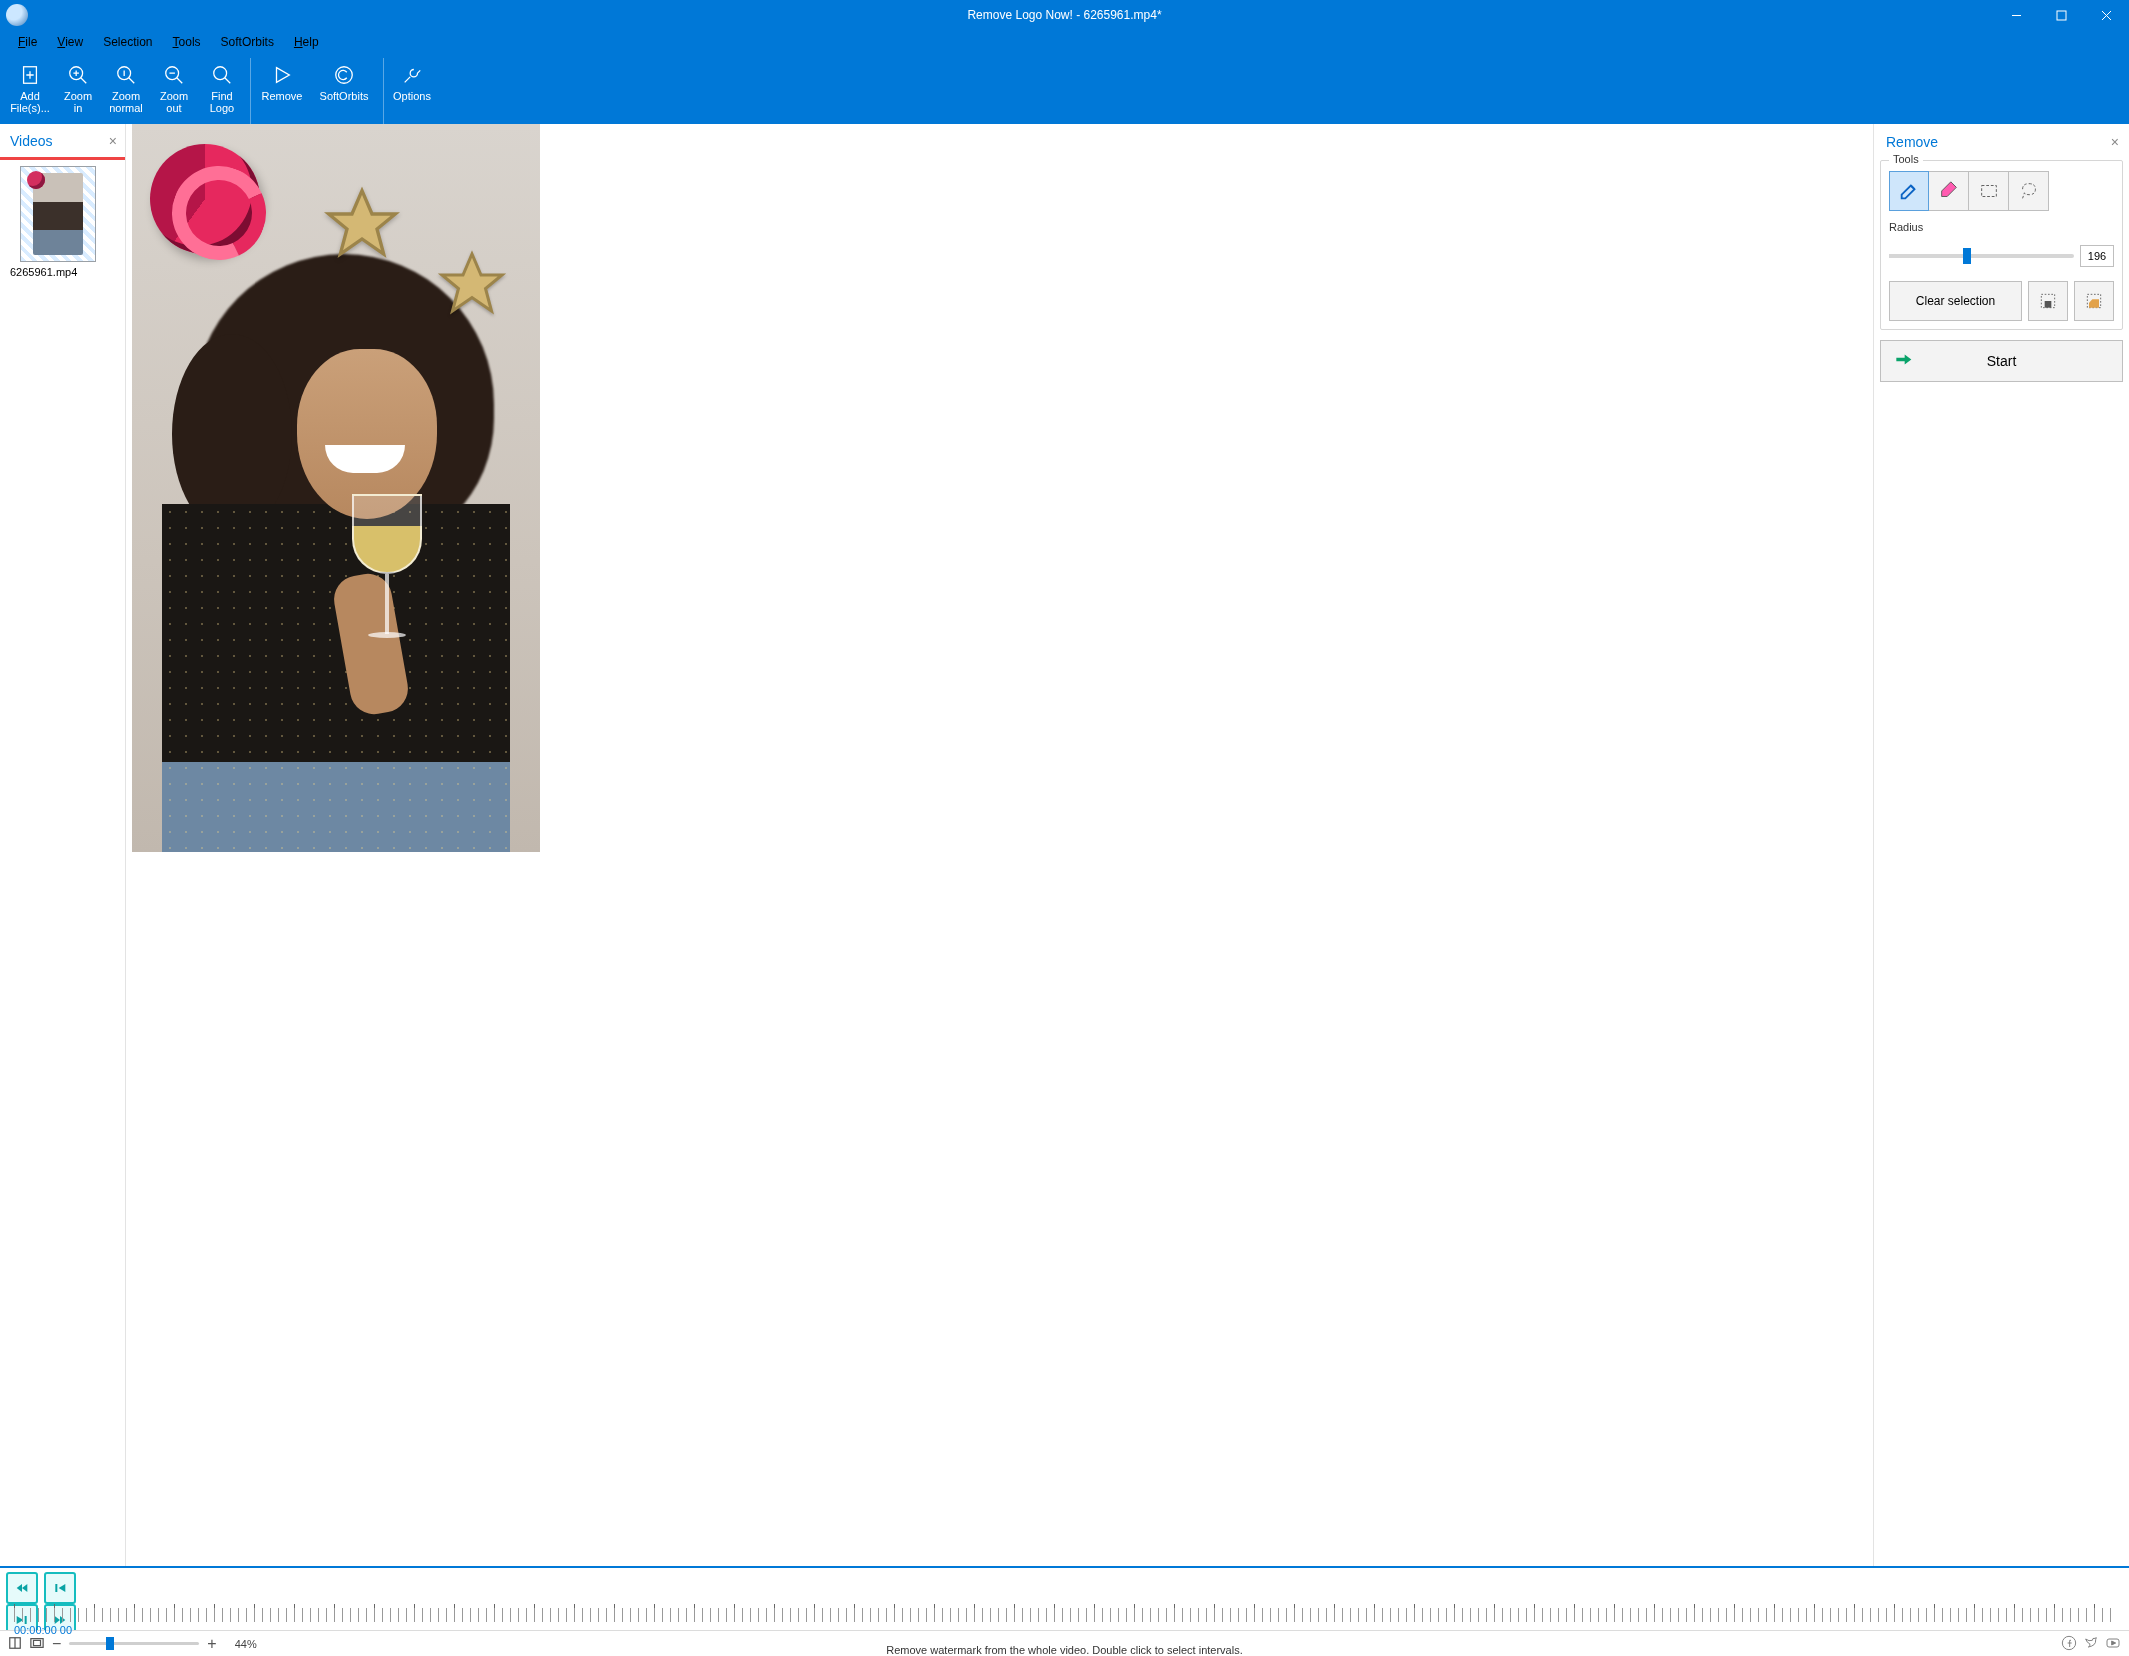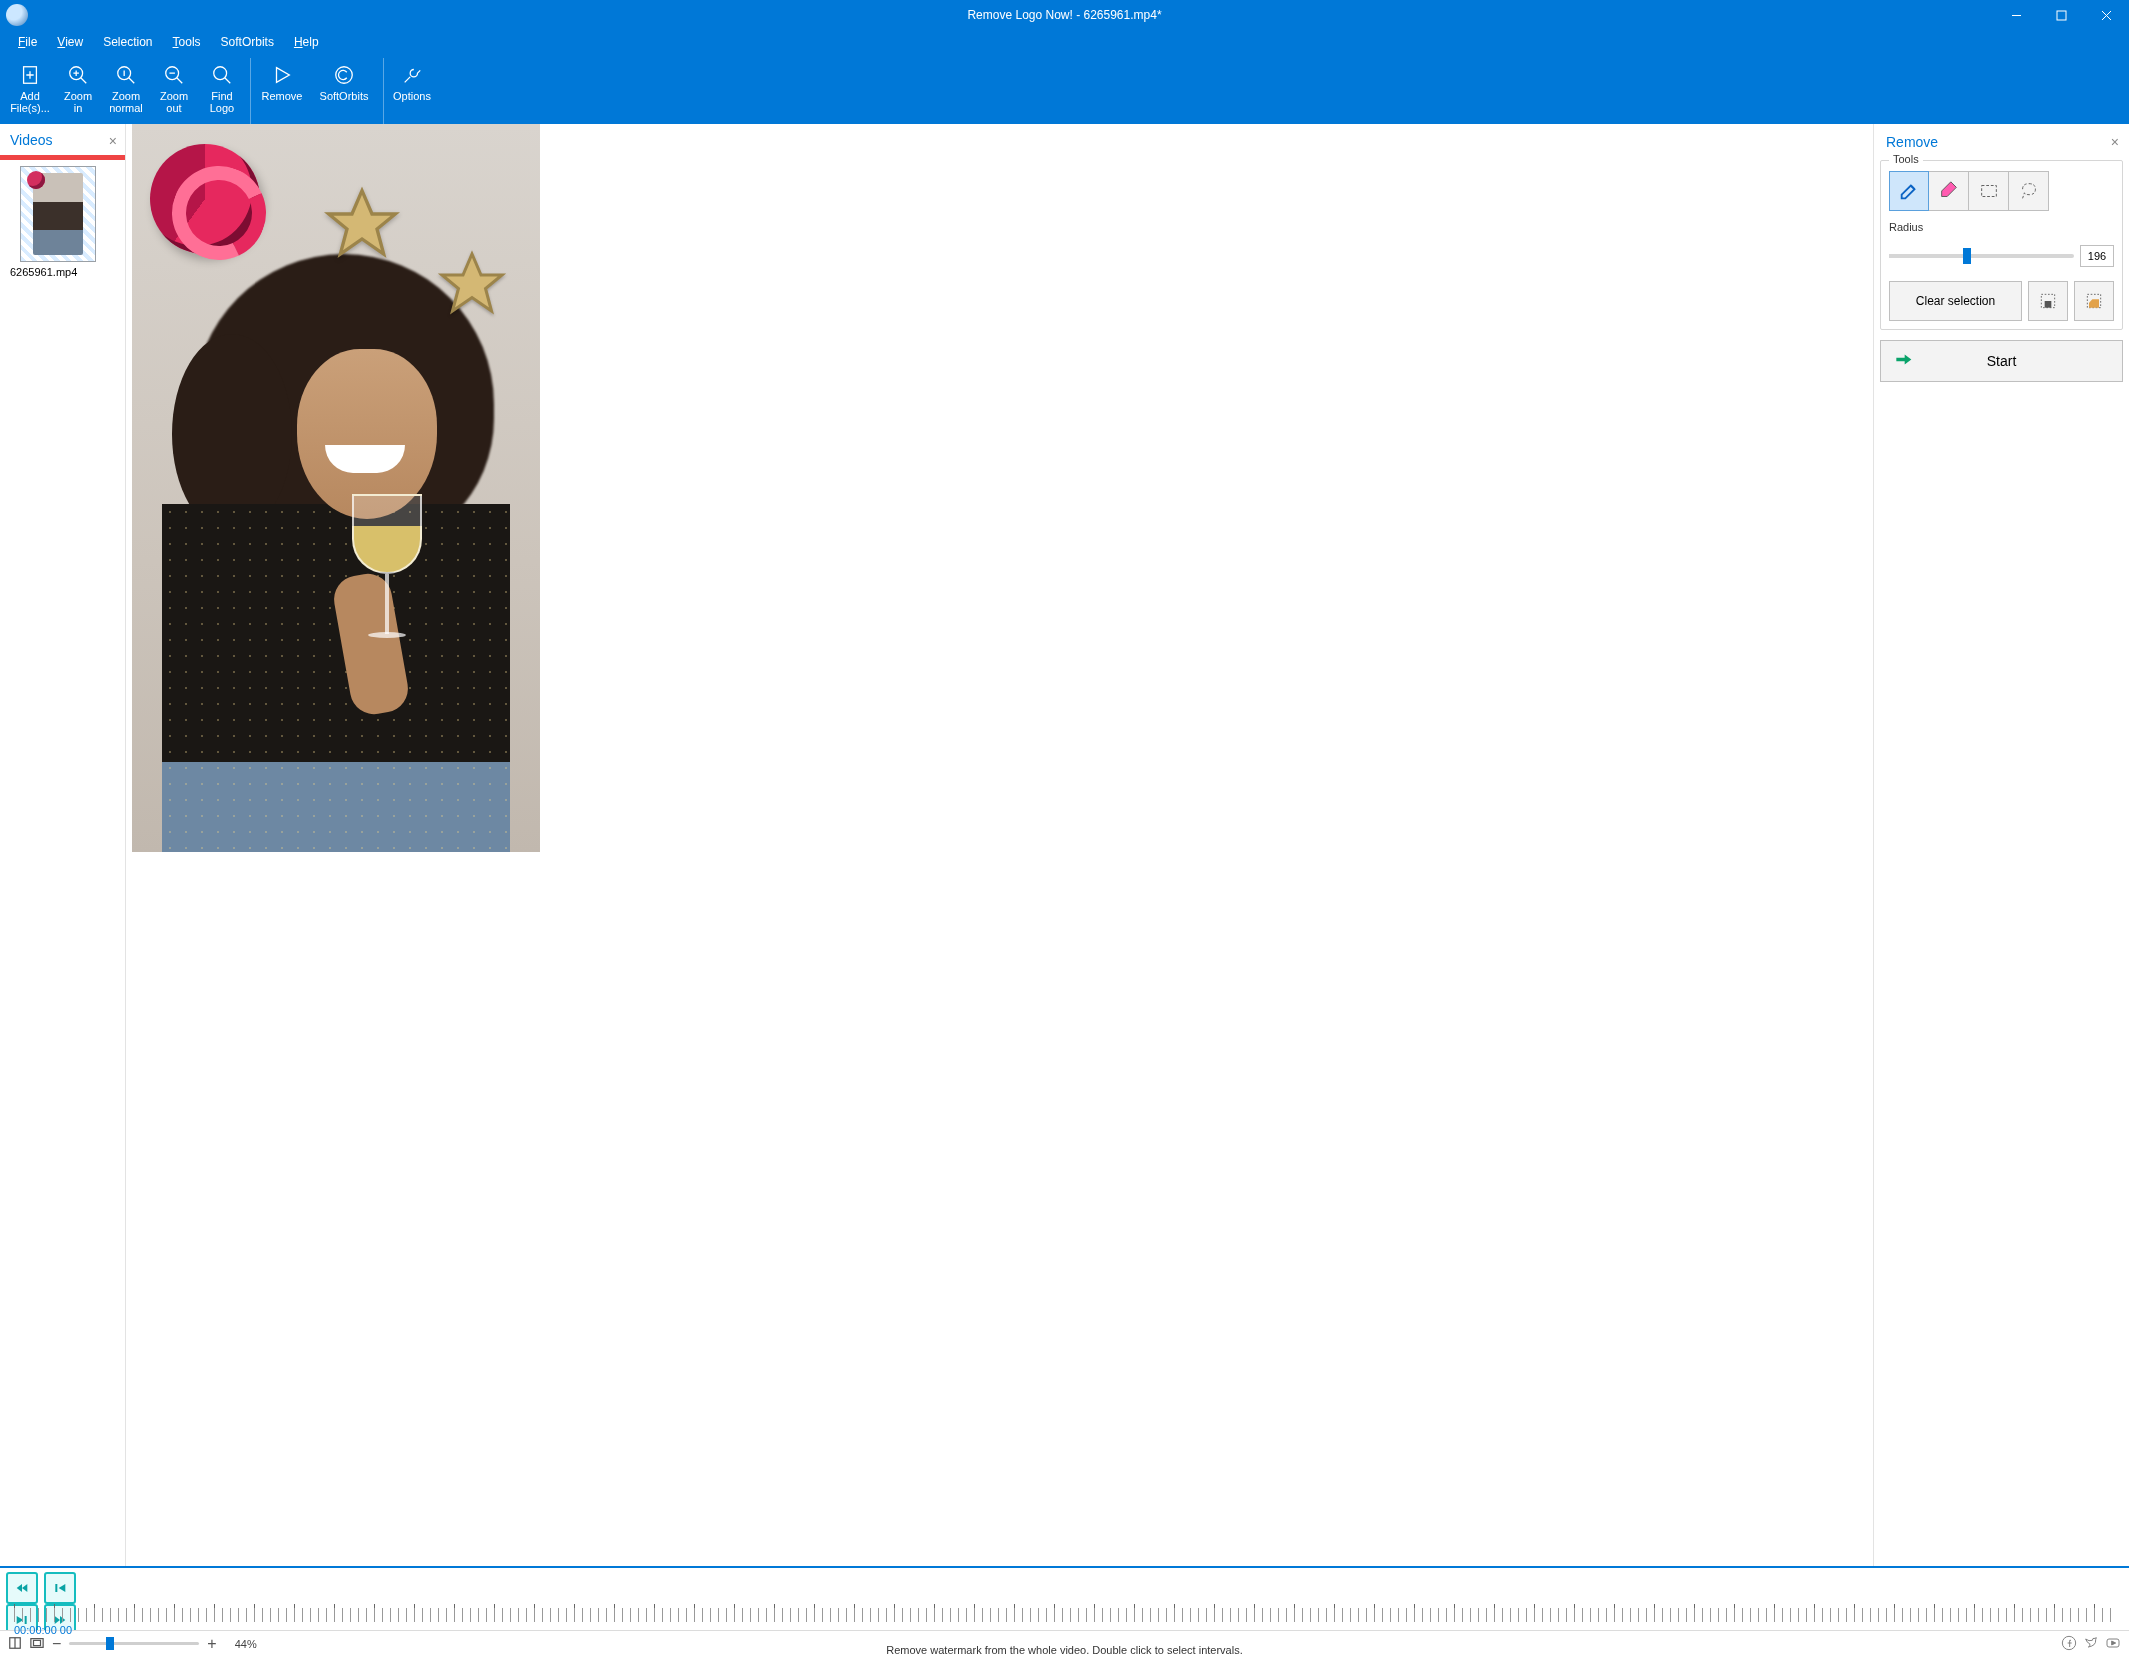--- a/index.html
+++ b/index.html
@@ -9,38 +9,38 @@
 
 
 .title-bar { height: 30px; background: #0078d7; color: #fff; display: flex; align-items: center; position: relative; }
 .title-bar .app-icon { width: 22px; height: 22px; margin: 0 6px; border-radius: 50%; background: radial-gradient(circle at 35% 35%, #cce7ff 0 40%, #3a7ab8 100%); }
 .title-bar .title { position: absolute; left: 50%; transform: translateX(-50%); font-size: 12px; }
 .window-controls { margin-left: auto; display: flex; }
 .win-btn { width: 45px; height: 30px; display: flex; align-items: center; justify-content: center; color: #fff; }
 .win-btn svg { width: 11px; height: 11px; stroke: #fff; stroke-width: 1; fill: none; }
 
 
-.menu-bar { height: 24px; background: #0078d7; color: #ffffff; display: flex; align-items: center; padding: 0 8px; font-size: 12px; }
+.menu-bar { height: 24px; background: #0078d7; color: #000000; display: flex; align-items: center; padding: 0 8px; font-size: 12px; }
 .menu-item { padding: 2px 10px; cursor: default; }
 .menu-item .accel { text-decoration: underline; }
 
 
 .toolbar { height: 70px; background: #0078d7; color: #fff; display: flex; align-items: flex-start; padding: 4px 2px 0 2px; font-size: 11px; }
 .tb-group { display: flex; height: 100%; border-right: 1px solid rgba(255,255,255,.35); padding: 0 4px; }
 .tb-group:last-child { border-right: none; }
 .tb-btn { width: 48px; display: flex; flex-direction: column; align-items: center; justify-content: flex-start; padding-top: 4px; cursor: default; }
 .tb-btn.wide { width: 72px; }
 .tb-btn .icon { width: 26px; height: 26px; display: flex; align-items: center; justify-content: center; }
 .tb-btn .icon svg { width: 22px; height: 22px; stroke: #fff; stroke-width: 1.4; fill: none; }
 .tb-btn .lbl { margin-top: 2px; text-align: center; line-height: 1.1; white-space: pre-line; }
 
 
 .workspace { flex: 1; display: flex; min-height: 0; background: #fff; border-top: 0px solid #d9d9d9;}
 .left-panel { width: 126px; min-width:126px; border-right: 1px solid #e3e3e3; background: #fff; display:flex; flex-direction:column; }
-.panel-header { height: 36px; display: flex; align-items: center; padding: 0 10px; color: #0078d7; font-size: 14px; position: relative; border-bottom: 5px solid #ef4444;}
+.panel-header { height: 36px; display: flex; align-items: center; padding: 0 10px; color: #0078d7; font-size: 14px; position: relative; border-bottom: 3px solid #ef4444;}
 .panel-header .close { position: absolute; right: 8px; top: 10px; color: #888; font-size: 14px; line-height: 1; }
 .thumbs { padding: 6px 10px; }
 .thumb { width: 96px; }
 .thumb-img { width: 76px; height: 96px; border: 1px solid #9aa0a6; background:
   repeating-linear-gradient(45deg,#d9ecff 0 4px,#fff 4px 8px);
   margin: 0 auto 4px auto; position:relative; }
 .thumb-img .mini { position:absolute; left:12px; top:6px; right:12px; bottom:6px; background: linear-gradient(180deg,#c9c1b8 0 35%, #3b302a 35% 70%, #6e8399 70% 100%); border-radius:2px;}
 .thumb-img .mini::before{content:""; position:absolute; left:-6px; top:-2px; width:18px; height:18px; border-radius:50%; background:#d32f5f; box-shadow: inset -3px -3px 0 #8e1840;}
 .thumb-name { font-size: 11px; }
 

